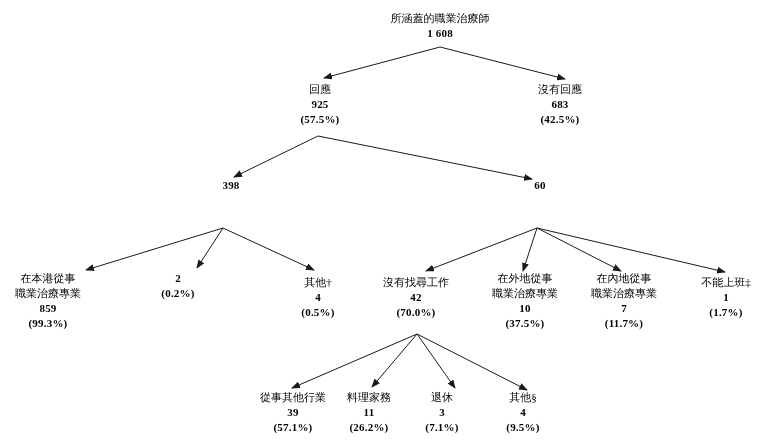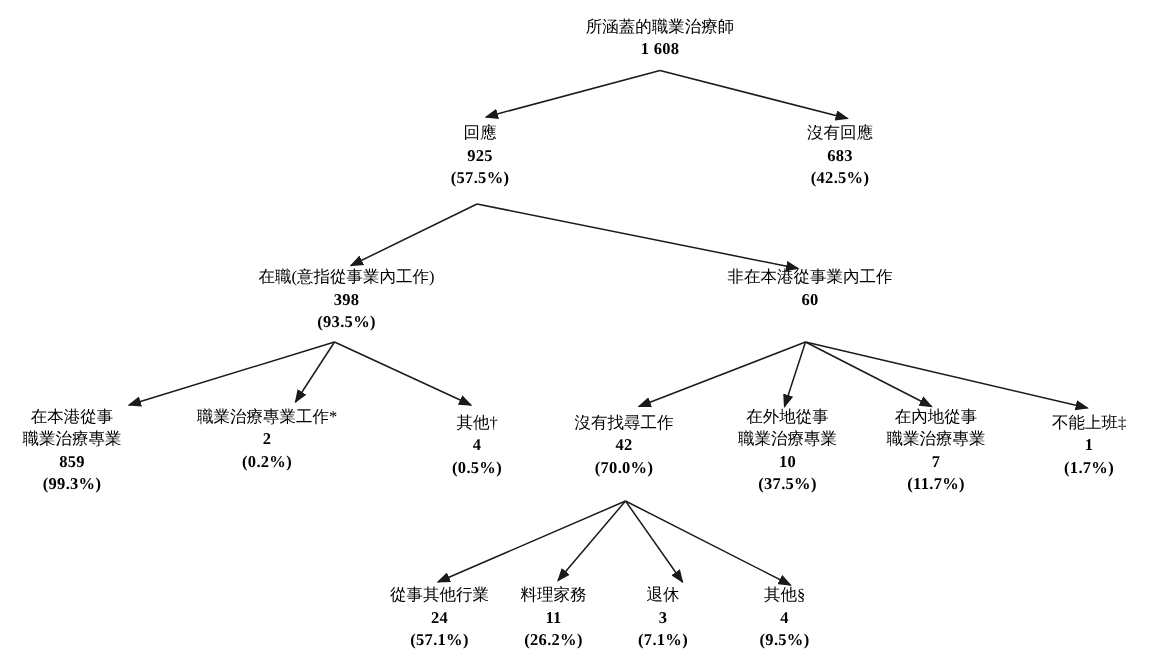--- a/index.html
+++ b/index.html
@@ -82,39 +82,35 @@
     <div class="num">(57.5%)</div>
   </div>
 
   <div class="node" style="left:560px;top:82px">
     <div class="lbl">沒有回應</div>
     <div class="num">683</div>
     <div class="num">(42.5%)</div>
   </div>
 
   <div class="node" style="left:231px;top:178px">
-    <div class="lbl">在職(意指從事業內工作)</div>
     <div class="num">398</div>
-    <div class="num">(93.5%)</div>
   </div>
 
   <div class="node" style="left:540px;top:178px">
-    <div class="lbl">非在本港從事業內工作</div>
     <div class="num">60</div>
   </div>
 
   <div class="node" style="left:48px;top:271px">
     <div class="lbl">在本港從事</div>
     <div class="lbl">職業治療專業</div>
     <div class="num">859</div>
     <div class="num">(99.3%)</div>
   </div>
 
   <div class="node" style="left:178px;top:271px">
-    <div class="lbl">職業治療專業工作*</div>
     <div class="num">2</div>
     <div class="num">(0.2%)</div>
   </div>
 
   <div class="node" style="left:318px;top:275px">
     <div class="lbl">其他†</div>
     <div class="num">4</div>
     <div class="num">(0.5%)</div>
   </div>
 
@@ -139,21 +135,21 @@
   </div>
 
   <div class="node" style="left:726px;top:275px">
     <div class="lbl">不能上班‡</div>
     <div class="num">1</div>
     <div class="num">(1.7%)</div>
   </div>
 
   <div class="node" style="left:293px;top:390px">
     <div class="lbl">從事其他行業</div>
-    <div class="num">24</div>
+    <div class="num">39</div>
     <div class="num">(57.1%)</div>
   </div>
 
   <div class="node" style="left:369px;top:390px">
     <div class="lbl">料理家務</div>
     <div class="num">11</div>
     <div class="num">(26.2%)</div>
   </div>
 
   <div class="node" style="left:442px;top:390px">

